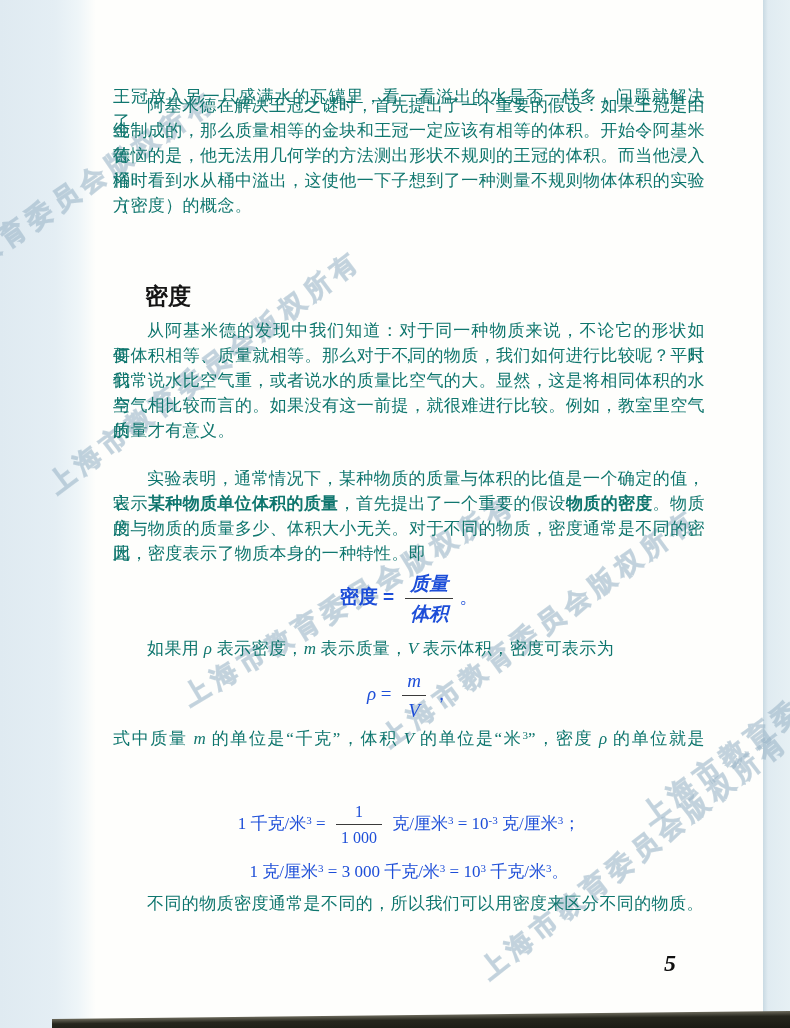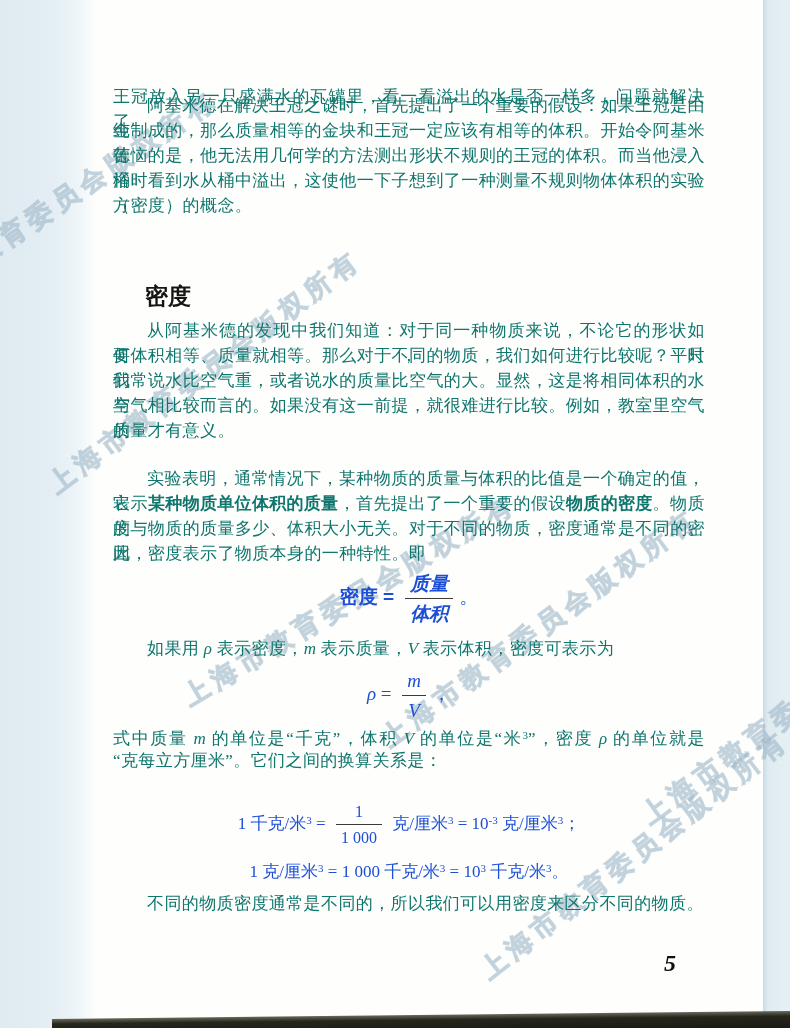--- a/index.html
+++ b/index.html
@@ -101,29 +101,28 @@
   <div class="textcol" style="top:636px;">
     <div class="tline ind"><span>如果用 </span><span class="it">ρ</span><span> 表示密度，</span><span class="it">m</span><span> 表示质量，</span><span class="it">V</span><span> 表示体积，密度可表示为</span></div>
   </div>
 
   <div class="formula f2">
     <span class="it">ρ</span><span> = </span><span class="frac"><span class="fn it">m</span><span class="fd it">V</span></span><span>，</span>
   </div>
 
   <div class="textcol" style="top:723px;">
     <div class="tline j"><span>式中质量 </span><span class="it">m</span><span> 的单位是“千克”，体积 </span><span class="it">V</span><span> 的单位是“米</span><sup>3</sup><span>”，密度 </span><span class="it">ρ</span><span> 的单位就是</span></div>
-    <div class="tline">“克每立方厘米”。它们之间的换算关系是：</div>
   </div>
 
   <div class="formula f3">
     <span>1 千克/米</span><sup>3</sup><span> = </span><span class="frac"><span class="fn">1</span><span class="fd">1 000</span></span><span> 克/厘米</span><sup>3</sup><span> = 10</span><sup>-3</sup><span> 克/厘米</span><sup>3</sup><span>；</span>
   </div>
 
   <div class="formula f4">
-    <span>1 克/厘米</span><sup>3</sup><span> = 1 000 千克/米</span><sup>3</sup><span> = 10</span><sup>3</sup><span> 千克/米</span><sup>3</sup><span>。</span>
+    <span>1 克/厘米</span><sup>3</sup><span> = 3 000 千克/米</span><sup>3</sup><span> = 10</span><sup>3</sup><span> 千克/米</span><sup>3</sup><span>。</span>
   </div>
 
   <div class="textcol" style="top:891px;">
     <div class="tline ind">不同的物质密度通常是不同的，所以我们可以用密度来区分不同的物质。</div>
   </div>
 
   <div class="pageno">5</div>
 
   <div class="edge-bottom"></div>
 </div>

